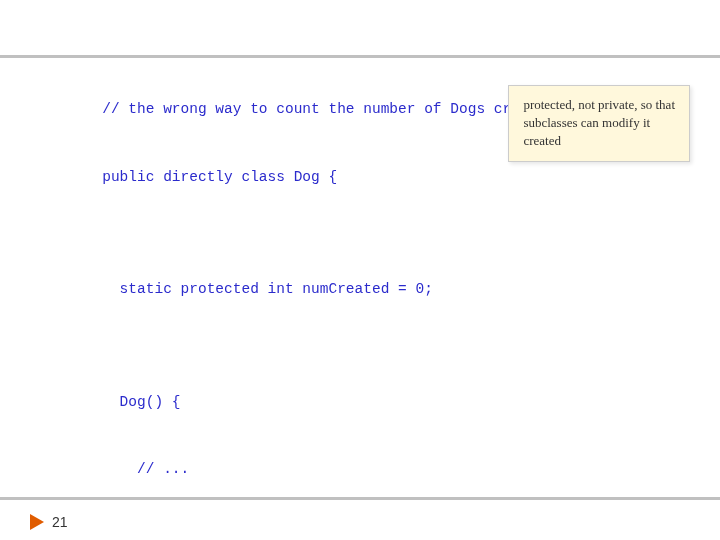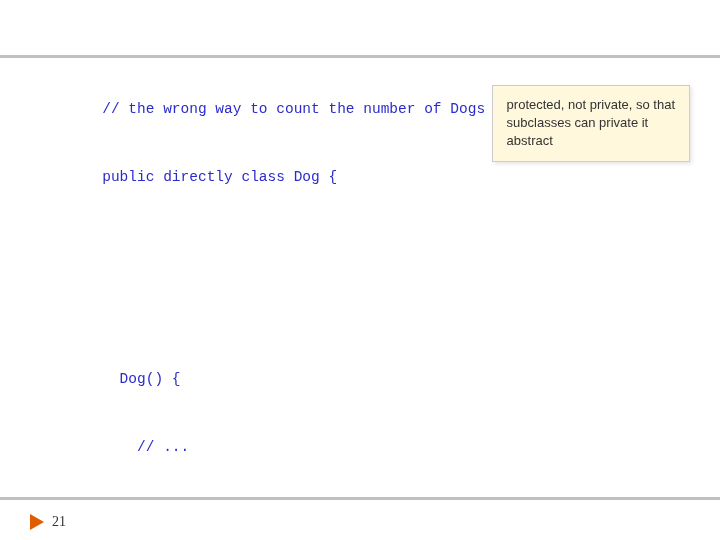--- a/index.html
+++ b/index.html
@@ -66,21 +66,21 @@
     }
 
     .callout-box {
       position: absolute;
       top: 85px;
       right: 30px;
       background: #fff8dc;
       border: 1px solid #cccccc;
       padding: 10px 14px;
       max-width: 200px;
-      font-family: Liberation Sans, sans-serif;
+      font-family: Liberation Serif, serif;
       font-size: 13px;
       color: #333333;
       line-height: 1.4;
       box-shadow: 2px 2px 4px rgba(0,0,0,0.1);
     }
 
     .slide-number-area {
       position: absolute;
       bottom: 10px;
       left: 30px;
@@ -91,39 +91,40 @@
 
     .play-triangle {
       width: 0;
       height: 0;
       border-top: 8px solid transparent;
       border-bottom: 8px solid transparent;
       border-left: 14px solid #e05c00;
     }
 
     .slide-number {
-      font-family: Liberation Serif, serif;
+      font-family: Liberation Sans, sans-serif;
       font-size: 14px;
       color: #333333;
     }
   </style>
 </head>
 <body>
 
 <div class="slide-container">
   <div class="top-border"></div>
   <div class="bottom-border"></div>
 
   <div class="content-area">
     <div class="code-block">
       <span class="code-comment">// the wrong way to count the number of Dogs created</span>
       <br>
       <span>public directly class Dog {</span>
       <br>
       <br>
+      <span>  static protected int numCreated = 0;</span>
       <br>
       <br>
       <span>  Dog() {</span>
       <br>
       <span>    // ...</span>
       <br>
       
       <br>
       
       <br>
@@ -137,22 +138,22 @@
       <br>
       
       <br>
       
     </div>
   </div>
 
   <div class="callout-box">
     <span>
       <span>protected, not private, so that</span><br>
-      <span>subclasses can private it</span><br>
-      <span>abstract</span>
+      <span>subclasses can modify it</span><br>
+      <span>created</span>
     </span>
   </div>
 
   <div class="slide-number-area">
     <div class="play-triangle"></div>
     <span class="slide-number">21</span>
   </div>
 </div>
 
 </body></html>

